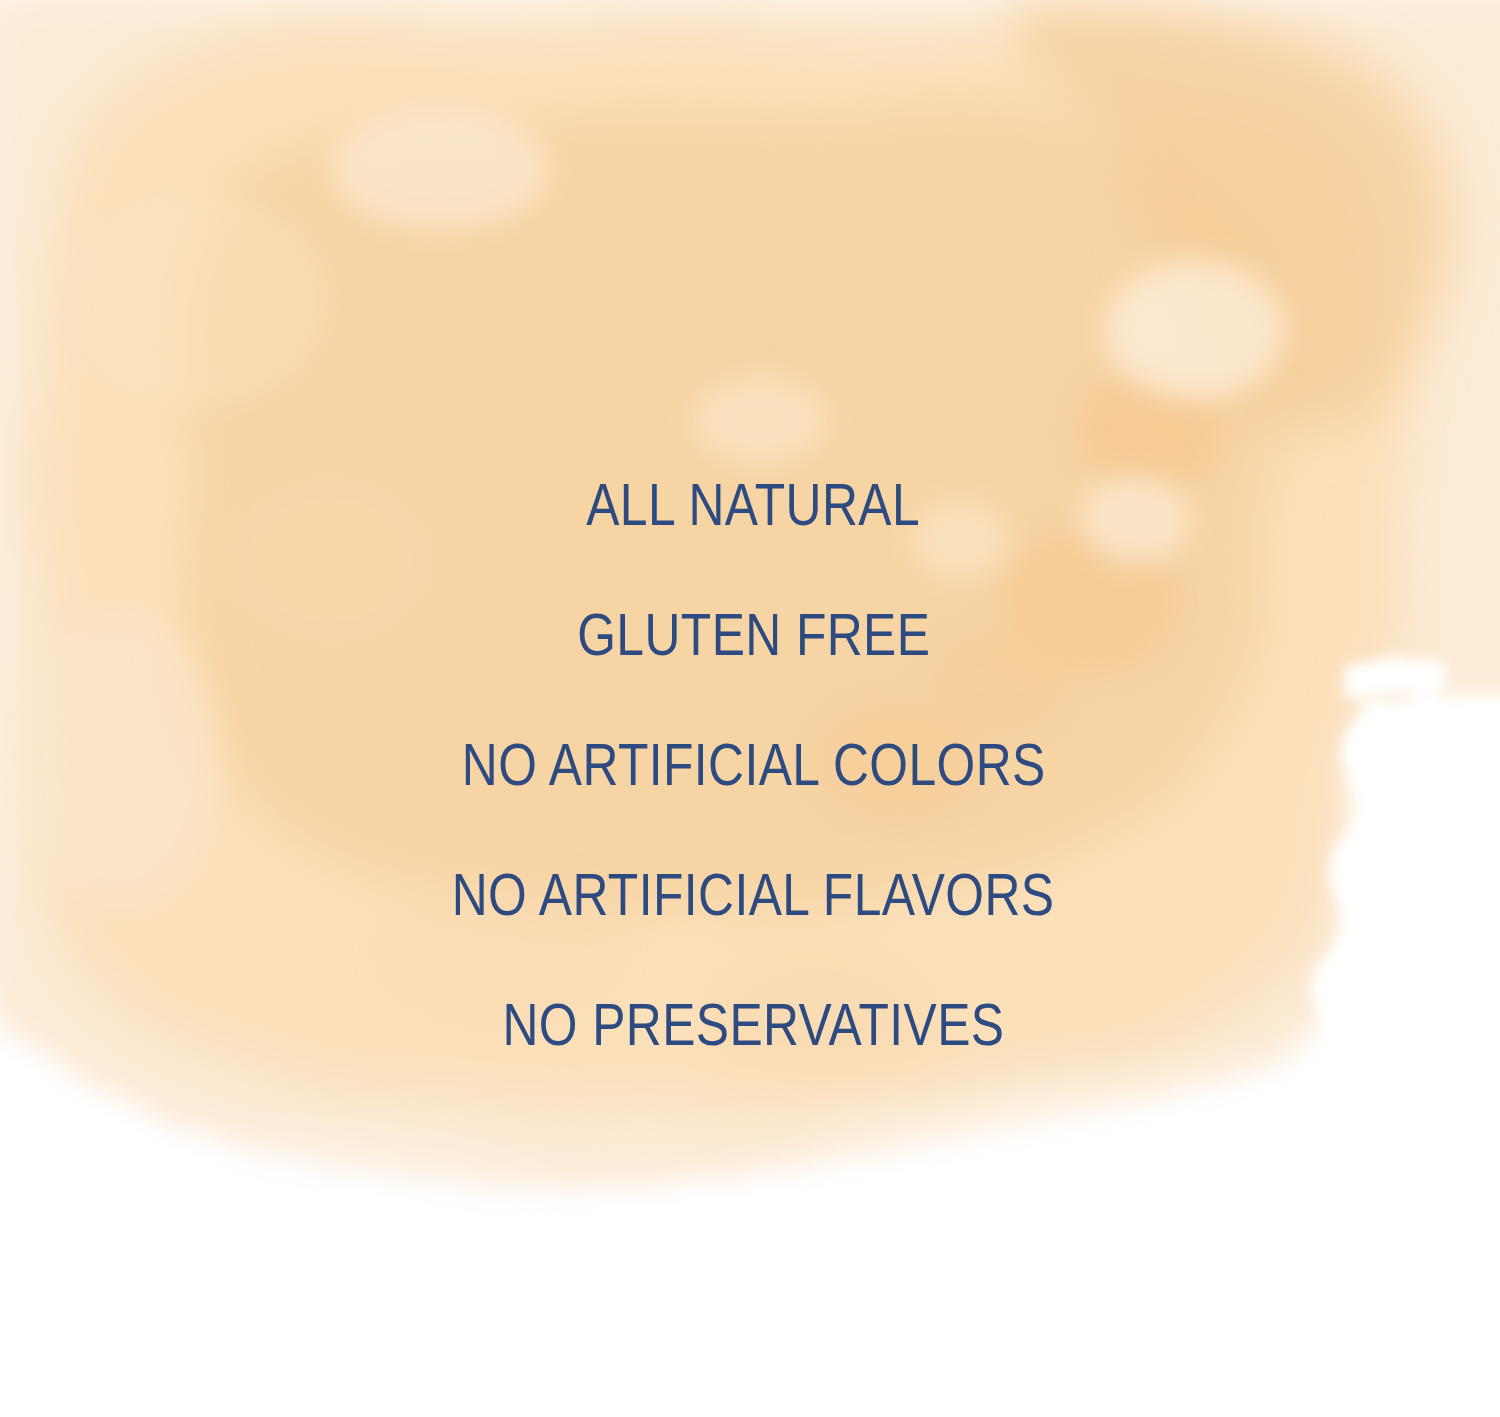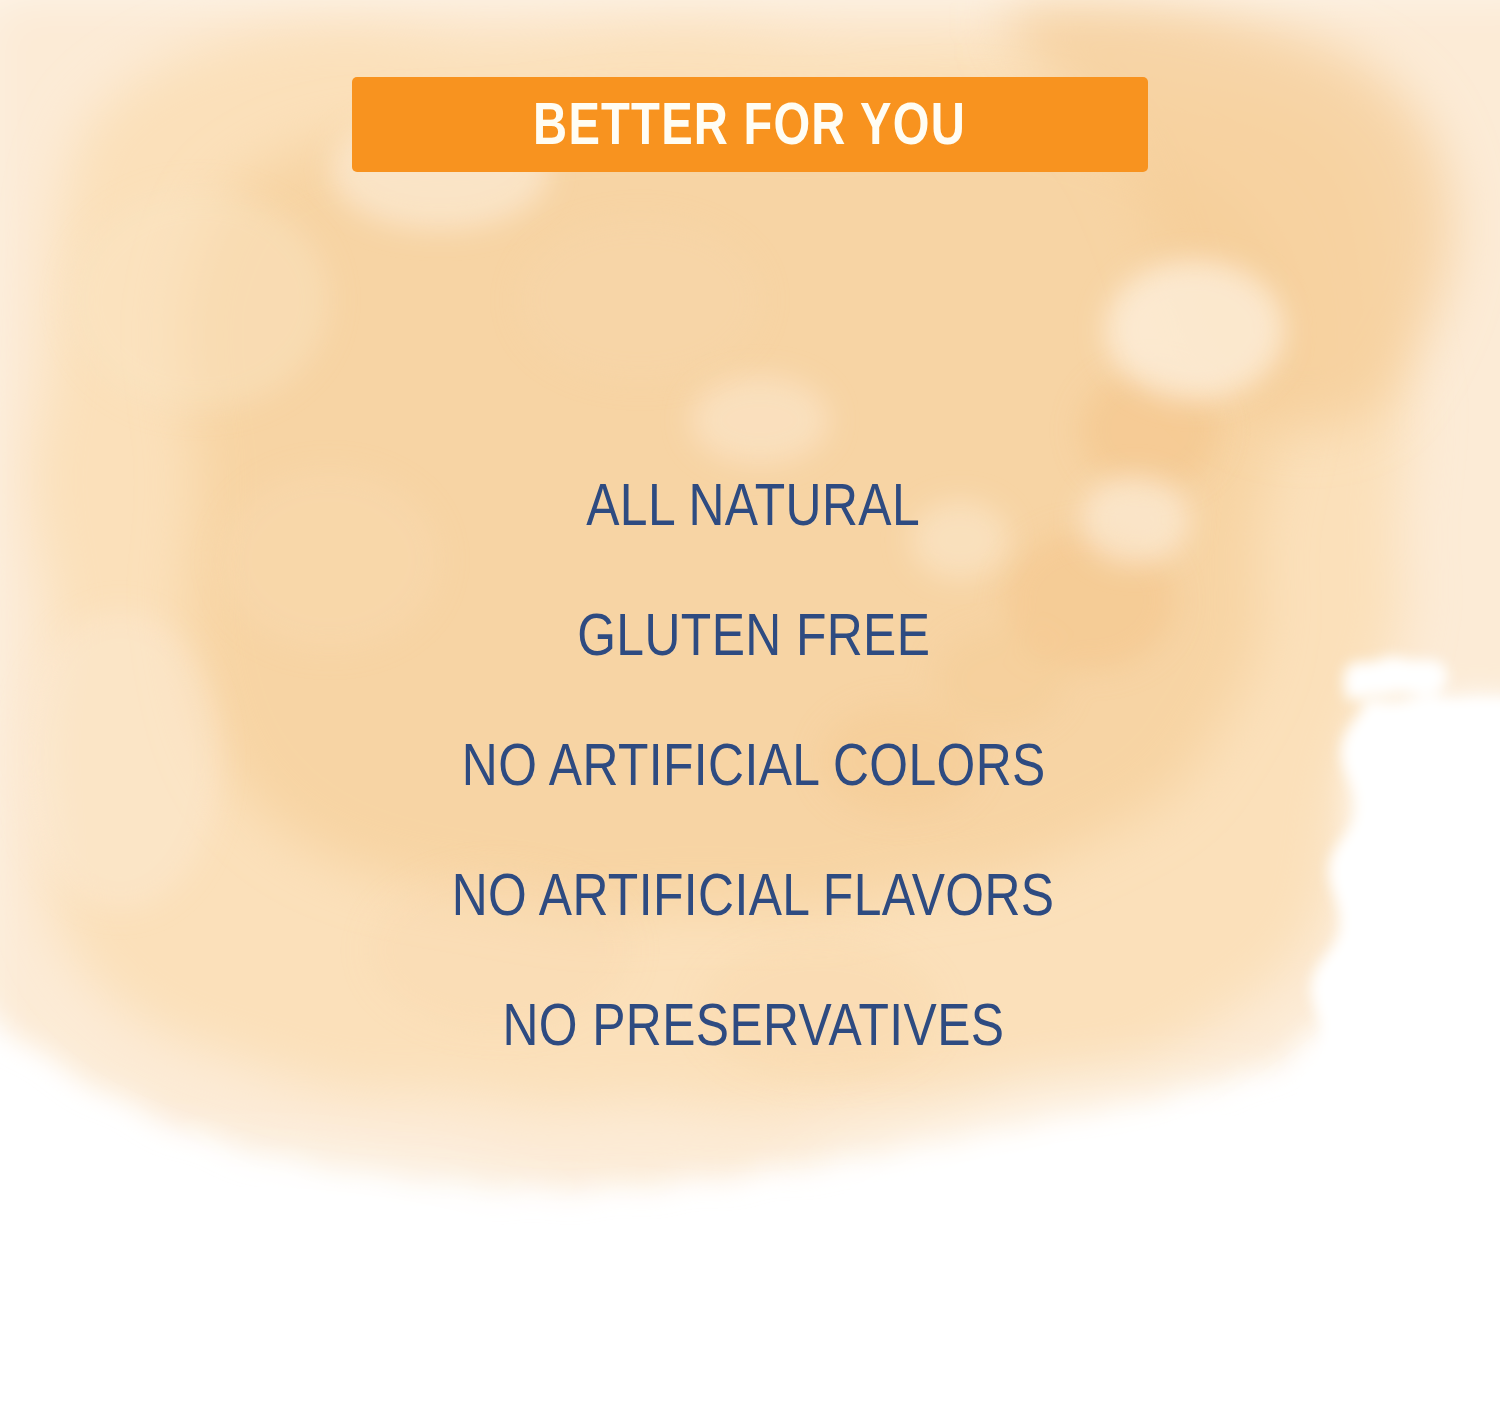--- a/index.html
+++ b/index.html
@@ -262,23 +262,20 @@
       <ellipse cx="240" cy="1330" rx="400" ry="150" fill="#FFFFFF" opacity="0.9"></ellipse>
       <ellipse cx="1180" cy="1300" rx="420" ry="190" fill="#FFFFFF" opacity="0.95"></ellipse>
     </g>
 
     <g filter="url(#blurMed)">
       <rect x="-40" y="-80" width="1580" height="70" fill="#FFFFFF" opacity="0.65"></rect>
       <rect x="-80" y="-40" width="70" height="1500" fill="#FFFFFF" opacity="0.35"></rect>
     </g>
   </svg>
 
-  <div class="banner">
-    <span class="banner-label">BETTER FOR YOU</span>
-  </div>
 
   <div class="claims">
     <div class="claim">ALL NATURAL</div>
     <div class="claim">GLUTEN FREE</div>
     <div class="claim">NO ARTIFICIAL COLORS</div>
     <div class="claim">NO ARTIFICIAL FLAVORS</div>
     <div class="claim">NO PRESERVATIVES</div>
   </div>
 
 </div>

